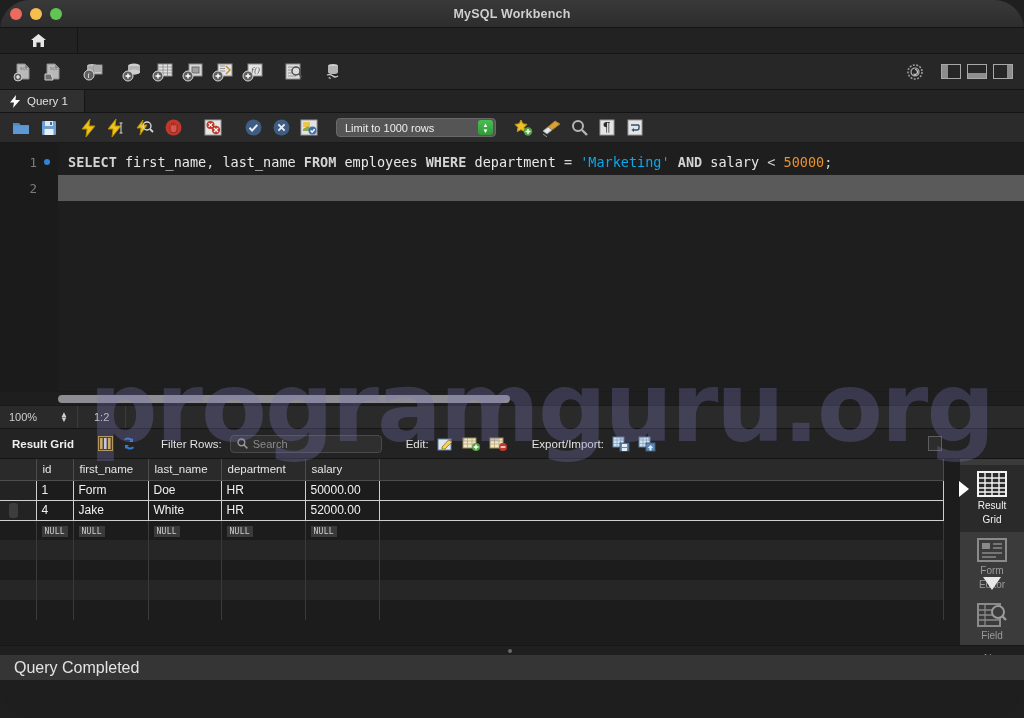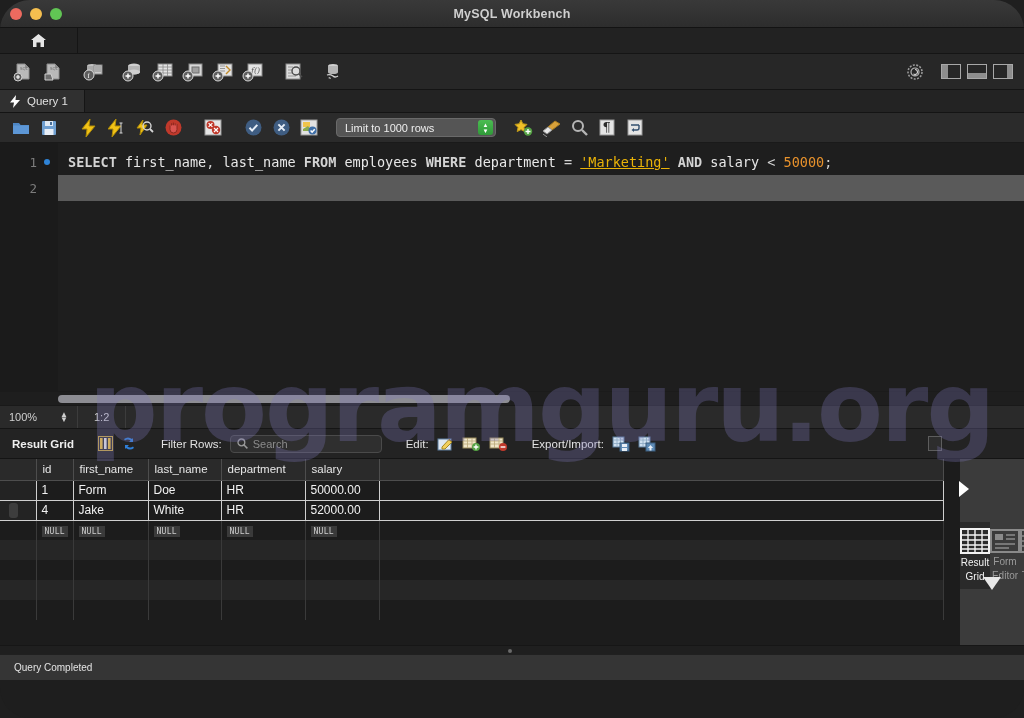--- a/index.html
+++ b/index.html
@@ -124,21 +124,21 @@
   .code-area { flex: 1; padding-top: 6px; position: relative; }
   .code-line {
     height: 26px; display: flex; align-items: center;
     font-family: "DejaVu Sans Mono", monospace; font-size: 13.5px;
     padding-left: 10px; white-space: pre;
   }
   .code-line.l1 { background: #1e1e1e; color: #dcdcdc; }
   .code-line.l2 { background: #5a5a5a; }
   .kw { color: #d4d4d4; font-weight: bold; }
   .id { color: #e8e8e8; }
-  .str { color: #eab308; text-decoration: underline; }
+  .str { color: #0ea5e9; }
   .num { color: #e8922c; }
   .punc { color: #d4d4d4; }
 
   
   .watermark {
     position: absolute; left: 89px; top: 352px;
     font-size: 96px; font-weight: bold;
     color: rgba(126,118,186,0.30);
     letter-spacing: -2px; pointer-events: none;
     z-index: 60; white-space: nowrap;
@@ -229,21 +229,21 @@
     padding: 1px 3px; letter-spacing: .3px;
   }
   .sel-mark {
     display: block; width: 9px; height: 15px; border-radius: 3px;
     background: #3d3d3d; margin-left: 4px;
   }
 
   
   .view-switch {
     width: 64px; background: #3b3b3b; position: relative;
-    display: flex; flex-direction: row; align-items: center;
+    display: flex; flex-direction: column; align-items: center;
     padding-top: 6px; flex-shrink: 0;
   }
   .vs-item {
     width: 64px; padding: 6px 0 7px; display: flex; flex-direction: column;
     align-items: center; gap: 3px; font-size: 10px; line-height: 11px;
     text-align: center; color: #9a9a9a;
   }
   .vs-item.active { background: #2a2a2a; color: #f2f2f2; }
   .vs-arrow {
     position: absolute; left: -1px; top: 22px;
@@ -278,21 +278,21 @@
   .bottom-scroll {
     height: 9px; background: #1f1f1f; position: relative;
     border-top: 1px solid #161616;
   }
   .bottom-scroll .dotmark {
     position: absolute; left: 508px; top: 3px;
     width: 4px; height: 4px; border-radius: 50%; background: #6a6a6a;
   }
   .statusbar {
     height: 26px; background: #353535; display: flex; align-items: center;
-    padding: 0 14px; color: #e3e3e3; font-size: 10px;
+    padding: 0 14px; color: #e3e3e3; font-size: 16px;
     border-top: 1px solid #202020;
   }
 
   svg { display: block; }
 </style>
 </head>
 <body>
 
 <div id="app">
 

